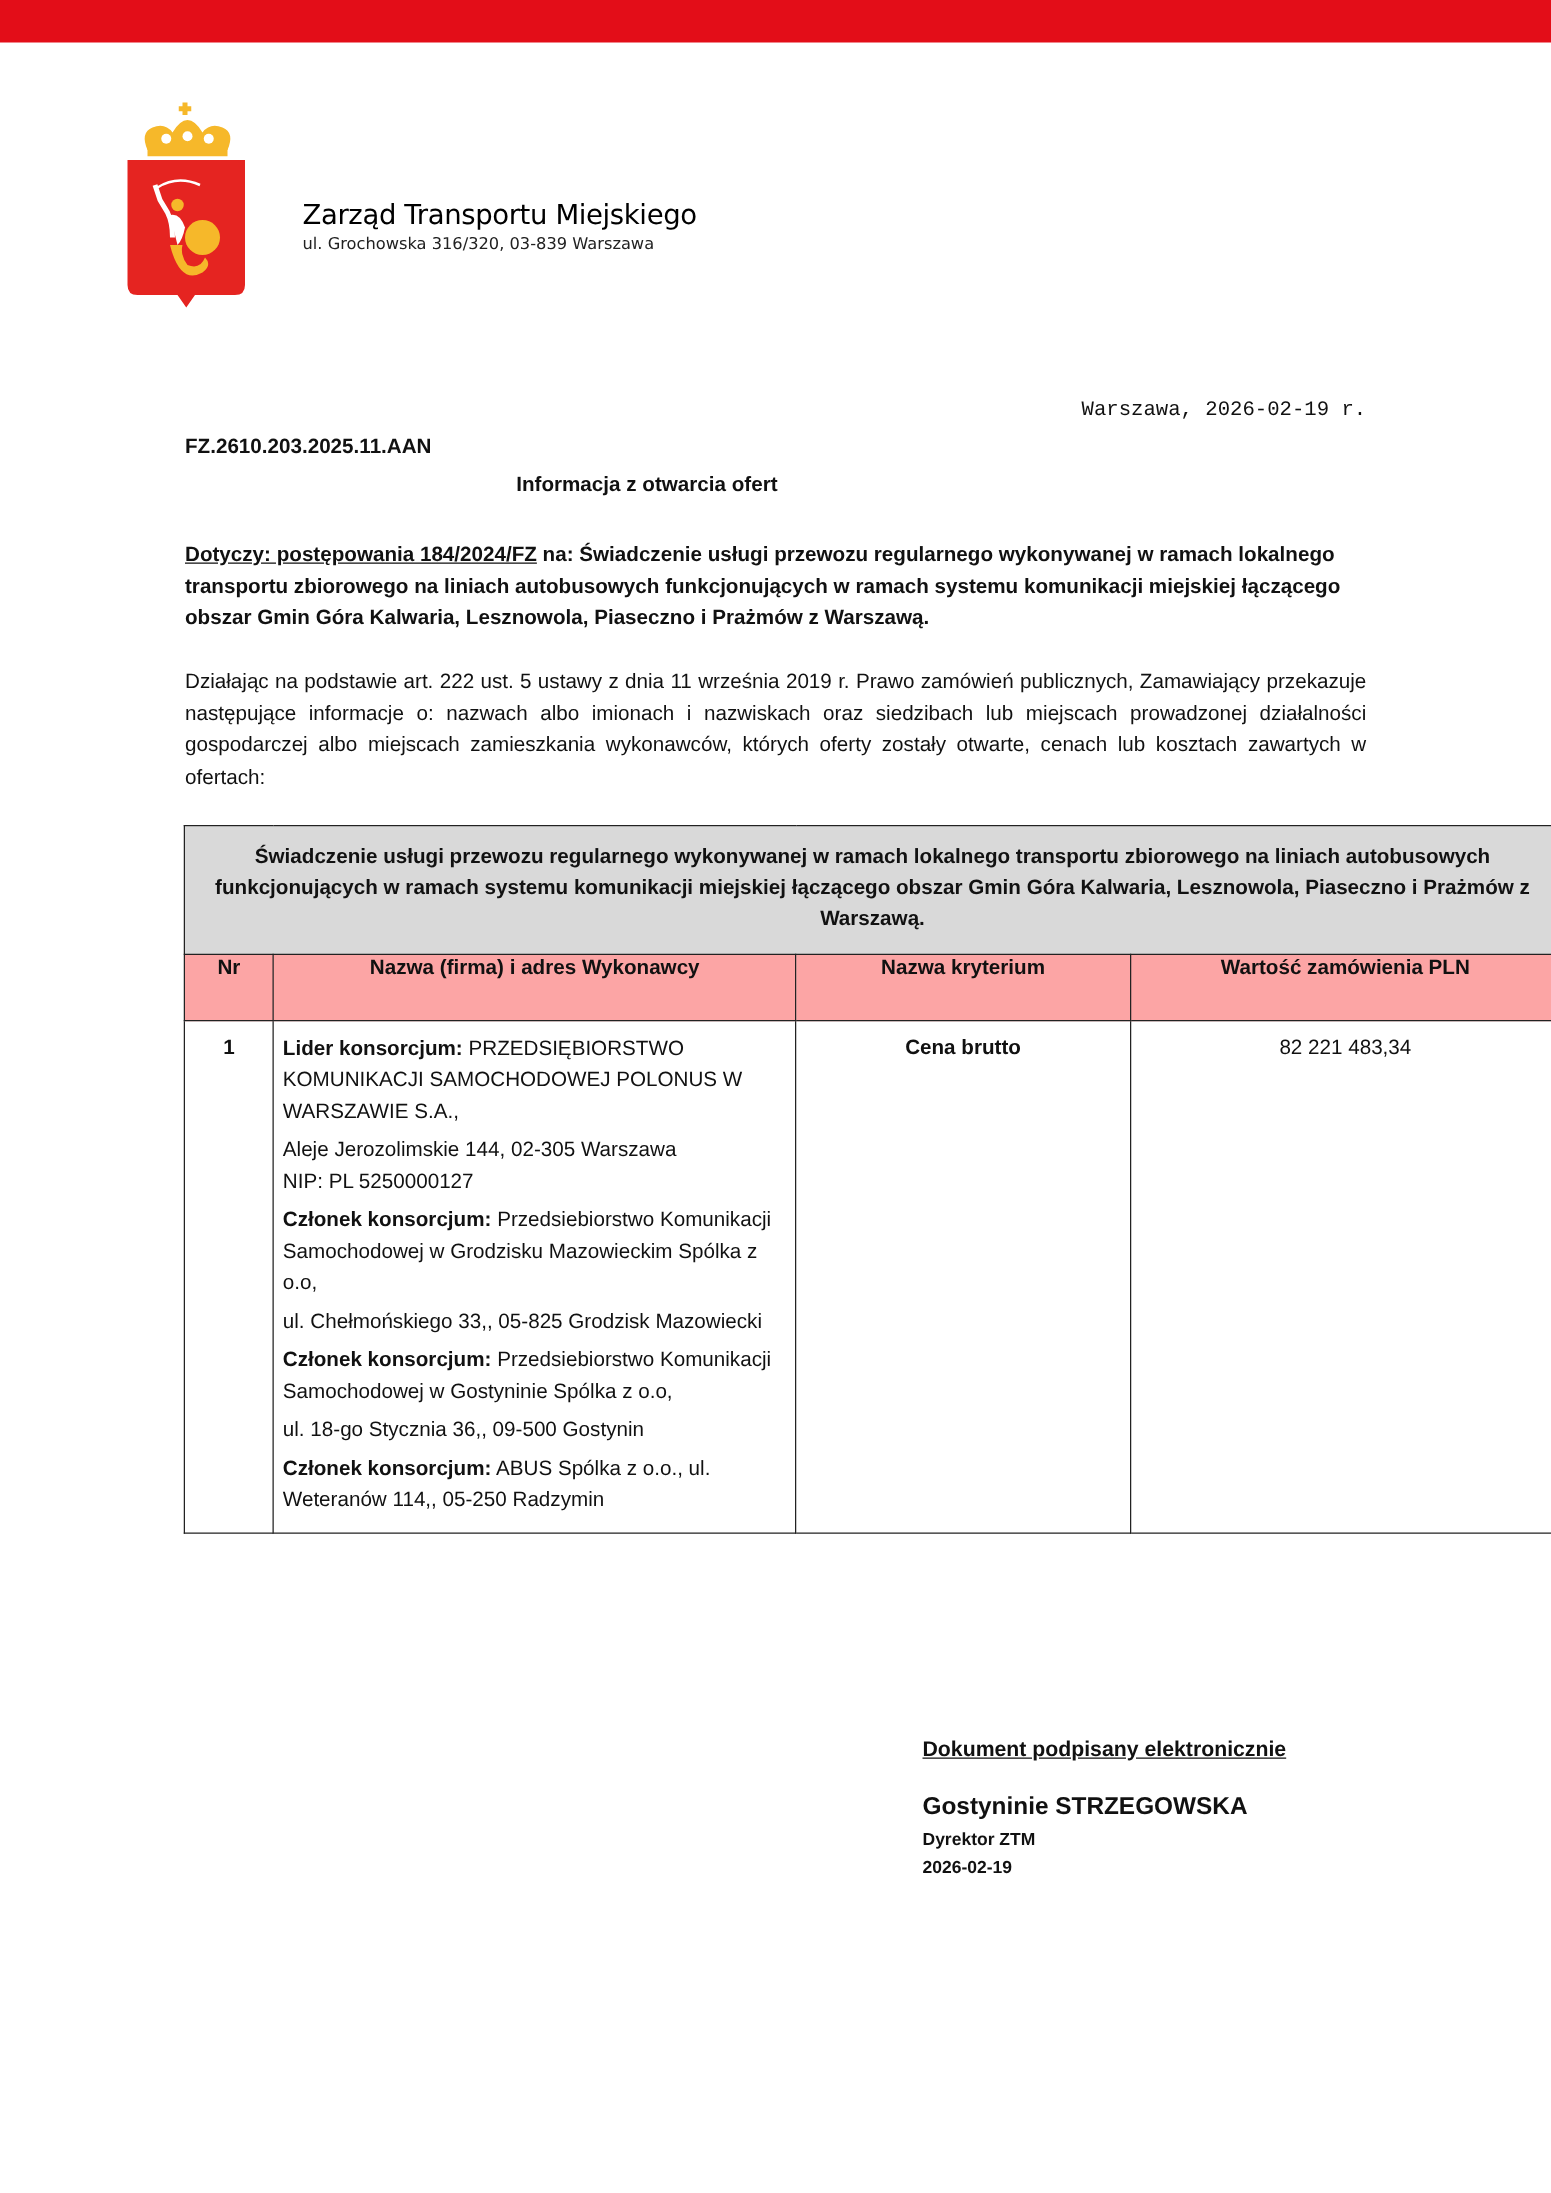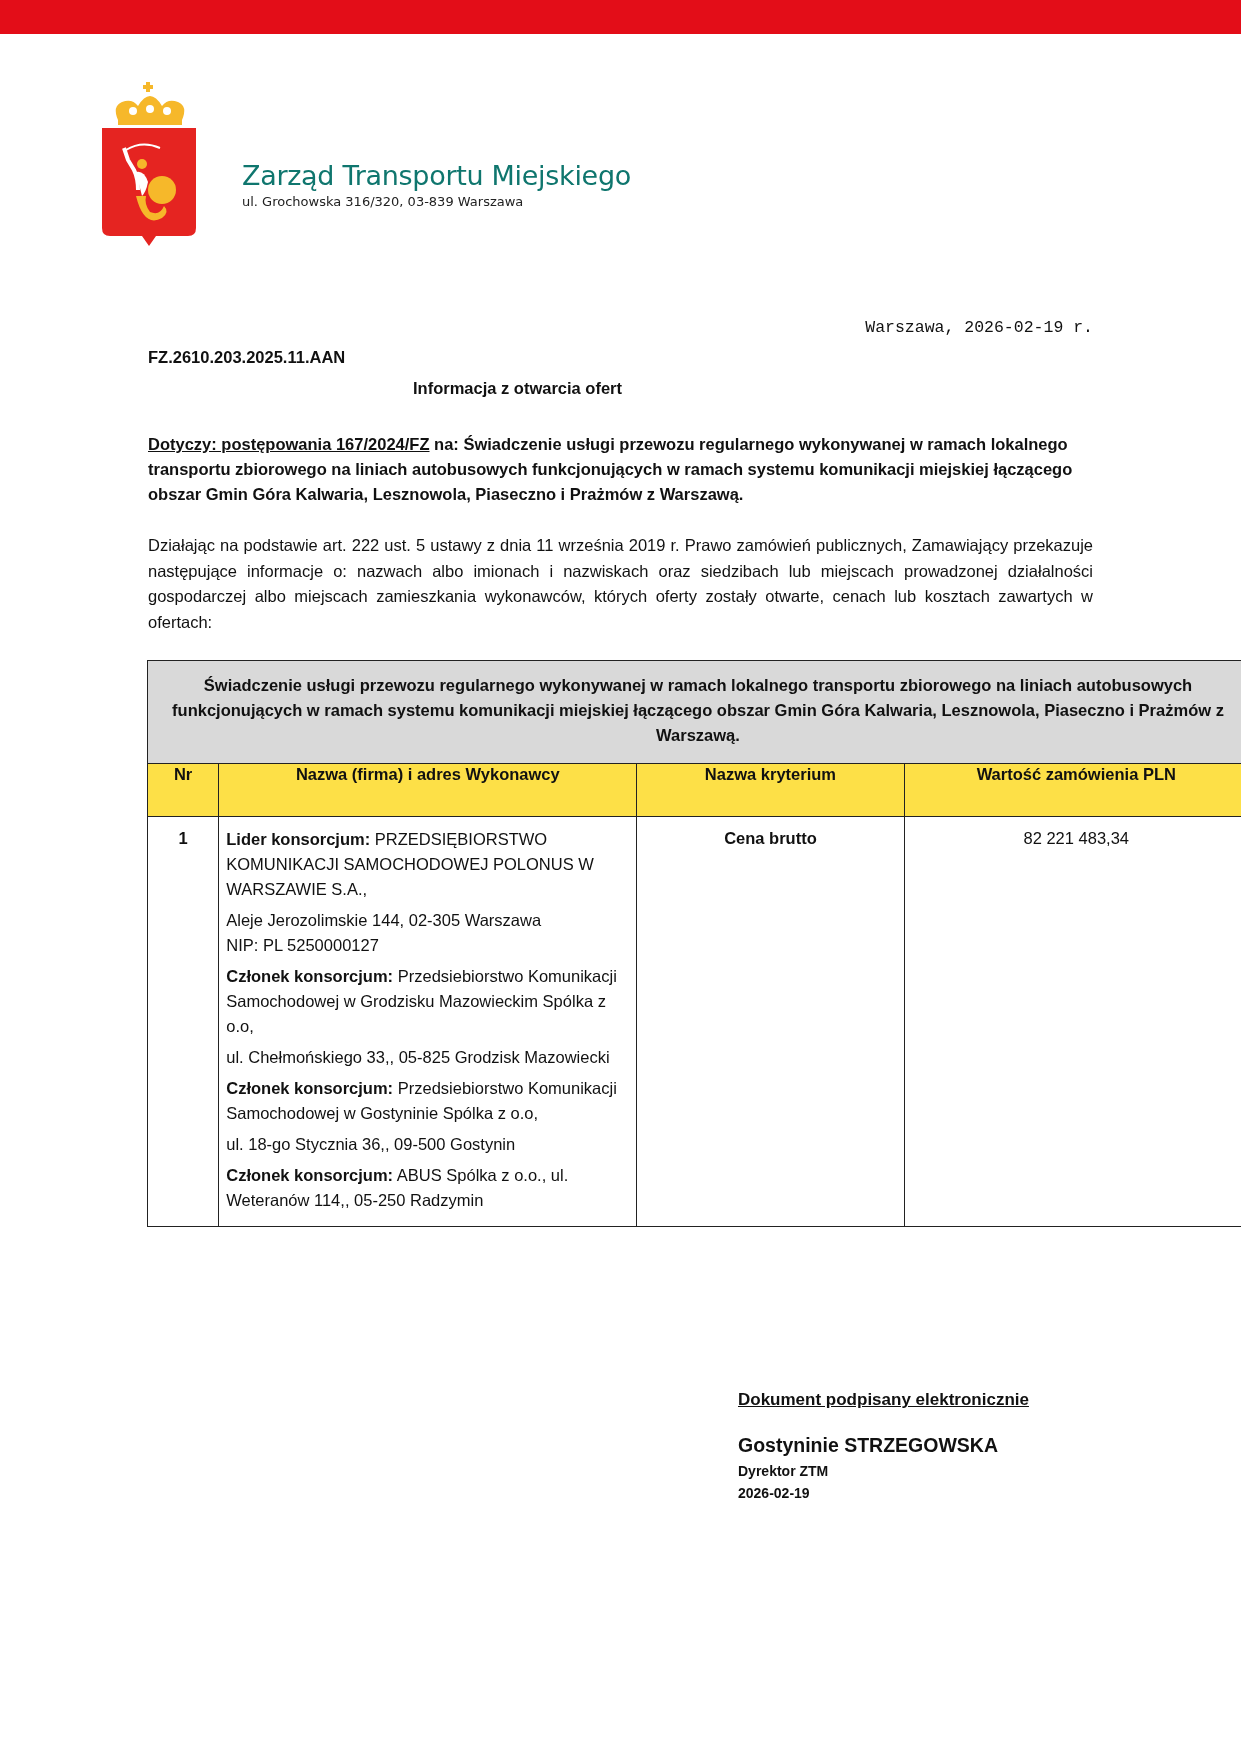--- a/index.html
+++ b/index.html
@@ -1,33 +1,33 @@
 <!DOCTYPE html>
 <html><head>
 <meta charset="utf-8">
 <style>
   html, body { margin:0; padding:0; background:#fff; }
   body { width:1241px; height:1754px; position:relative; overflow:hidden;
          font-family:"Liberation Sans", sans-serif; color:#111; }
   .topbar { position:absolute; left:0; top:0; width:1241px; height:34px; background:#E30D18; }
   .logo { position:absolute; left:98px; top:78px; width:104px; height:172px; }
   .org { position:absolute; left:242px; top:160px; }
-  .org-name { font-family:"DejaVu Sans", sans-serif; font-size:27px; color:#0f766e; letter-spacing:-0.3px; }
+  .org-name { font-family:"DejaVu Sans", sans-serif; font-size:22px; color:#000000; letter-spacing:-0.3px; }
   .org-addr { font-family:"DejaVu Sans", sans-serif; font-size:13px; color:#222; margin-top:3px; }
   .txt { font-family:"Liberation Sans", sans-serif; font-size:16.5px; }
   .date { position:absolute; right:148px; top:318px;font-family:Liberation Mono, monospace; }
   .ref { position:absolute; left:148px; top:348px; font-weight:bold; }
   .title { position:absolute; left:0; width:1035px; top:379px; text-align:center; font-weight:bold; }
   .dotyczy { position:absolute; left:148px; top:432px; width:945px; line-height:25px; font-weight:bold; }
   .dotyczy u { text-decoration:underline; }
   .body-par { position:absolute; left:148px; top:533px; width:945px; line-height:25.5px; text-align:justify; }
   table.offers { position:absolute; left:147px; top:660px; width:1102px; border-collapse:collapse; font-size:16.5px; }
   table.offers td, table.offers th { border:1.5px solid #222; vertical-align:top; }
   .caption { background:#D9D9D9; text-align:center; font-weight:bold; padding:12px 10px 12px 10px; line-height:25px; height:78px; }
-  .hdr th { background:#fde047; font-weight:bold; height:50px; vertical-align:middle; text-align:center; }
+  .hdr th { background:#fca5a5; font-weight:bold; height:50px; vertical-align:middle; text-align:center; }
   .c1 { width:57px; } .c2 { width:349px; } .c3 { width:222px; } .c4 { width:287px; }
   .nr { text-align:center; font-weight:bold; padding-top:12px; }
   .contractor { padding:10px 8px 12px 7px; line-height:25px; }
   .contractor p { margin:0 0 6px 0; }
   .crit { text-align:center; font-weight:bold; padding-top:12px; }
   .val { text-align:center; padding-top:12px; }
   .sig { position:absolute; left:738px; top:1390px; }
   .sig-head { font-weight:bold; text-decoration:underline; font-size:17px; }
   .sig-name { font-weight:bold; font-size:19.5px; margin-top:24px; }
   .sig-role, .sig-date { font-weight:bold; font-size:14px; margin-top:6px; }
@@ -64,21 +64,21 @@
 <div class="org">
   <div class="org-name">Zarząd Transportu Miejskiego</div>
   <div class="org-addr">ul. Grochowska 316/320, 03-839 Warszawa</div>
 </div>
 
 <div class="txt date">Warszawa, 2026-02-19 r.</div>
 <div class="txt ref">FZ.2610.203.2025.11.AAN</div>
 <div class="txt title">Informacja z otwarcia ofert</div>
 
 <div class="txt dotyczy">
-  <u>Dotyczy: postępowania 167/2024/FZ</u><span> na: Świadczenie usługi przewozu regularnego wykonywanej w ramach lokalnego transportu zbiorowego na liniach autobusowych funkcjonujących w ramach systemu komunikacji miejskiej łączącego obszar Gmin Góra Kalwaria, Lesznowola, Piaseczno i Prażmów z Warszawą.</span>
+  <u>Dotyczy: postępowania 184/2024/FZ</u><span> na: Świadczenie usługi przewozu regularnego wykonywanej w ramach lokalnego transportu zbiorowego na liniach autobusowych funkcjonujących w ramach systemu komunikacji miejskiej łączącego obszar Gmin Góra Kalwaria, Lesznowola, Piaseczno i Prażmów z Warszawą.</span>
 </div>
 
 <div class="txt body-par">Działając na podstawie art. 222 ust. 5 ustawy z dnia 11 września 2019 r. Prawo zamówień publicznych, Zamawiający przekazuje następujące informacje o: nazwach albo imionach i nazwiskach oraz siedzibach lub miejscach prowadzonej działalności gospodarczej albo miejscach zamieszkania wykonawców, których oferty zostały otwarte, cenach lub kosztach zawartych w ofertach:</div>
 
 <table class="offers">
   <tbody>
       <tr>
     <td colspan="4" class="caption">Świadczenie usługi przewozu regularnego wykonywanej w ramach lokalnego transportu zbiorowego na liniach autobusowych funkcjonujących w ramach systemu komunikacji miejskiej łączącego obszar Gmin Góra Kalwaria, Lesznowola, Piaseczno i Prażmów z Warszawą.</td>
   </tr>
   <tr class="hdr">

